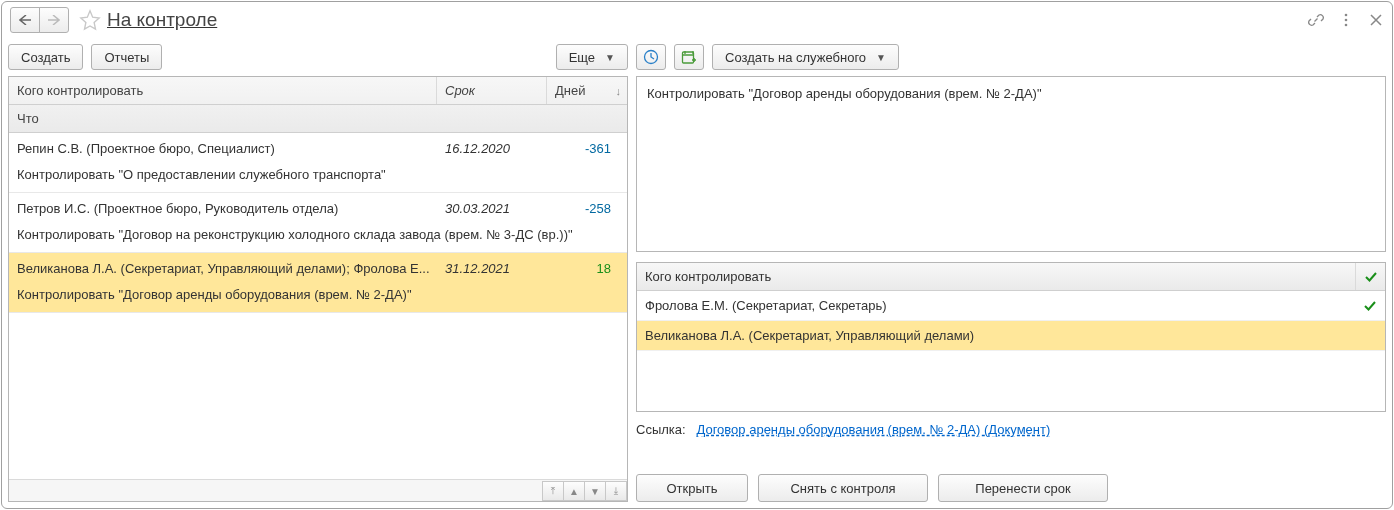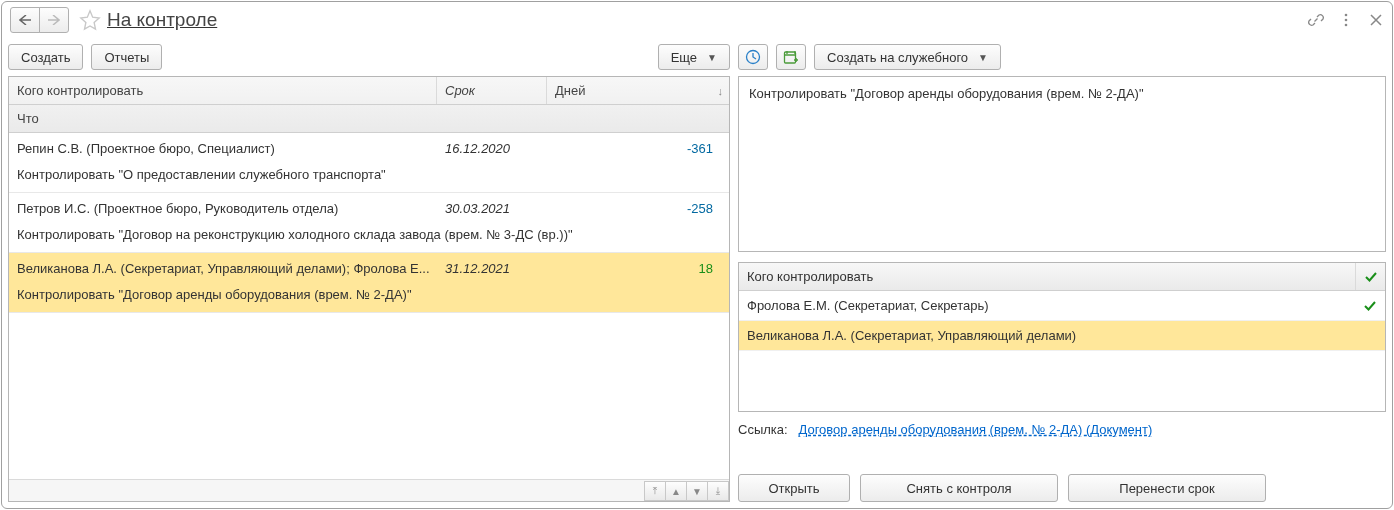--- a/index.html
+++ b/index.html
@@ -66,21 +66,21 @@
     flex: 1;
     padding: 0 6px 6px 6px;
     gap: 8px;
     min-height: 0;
   }
   .left-pane, .right-pane {
     display: flex;
     flex-direction: column;
     min-height: 0;
   }
-  .left-pane { width: 722px; }
+  .left-pane { width: 620px; }
   .right-pane { flex: 1; }
 
   .toolbar {
     display: flex;
     align-items: center;
     height: 38px;
     gap: 8px;
   }
   .btn {
     height: 26px;
@@ -185,21 +185,21 @@
 
   .link-row { margin-top:10px; font-size:13px;}
   .link-row a { color:#0066cc; text-decoration: underline dashed; }
 
   .right-buttons {
     margin-top: auto;
     padding-top:10px;
     display:flex;
     gap:10px;
   }
-  .right-buttons .btn { width: 198px; justify-content:center; height:28px;}
+  .right-buttons .btn { width: 170px; justify-content:center; height:28px;}
   .right-buttons .btn:first-child{ width:112px;}
 
   svg { display:block; }
   .caret-down{ font-size:10px; margin-left:4px; color:#555;}
 </style>
 </head>
 <body>
 
 <div class="window">
   <div class="titlebar">

